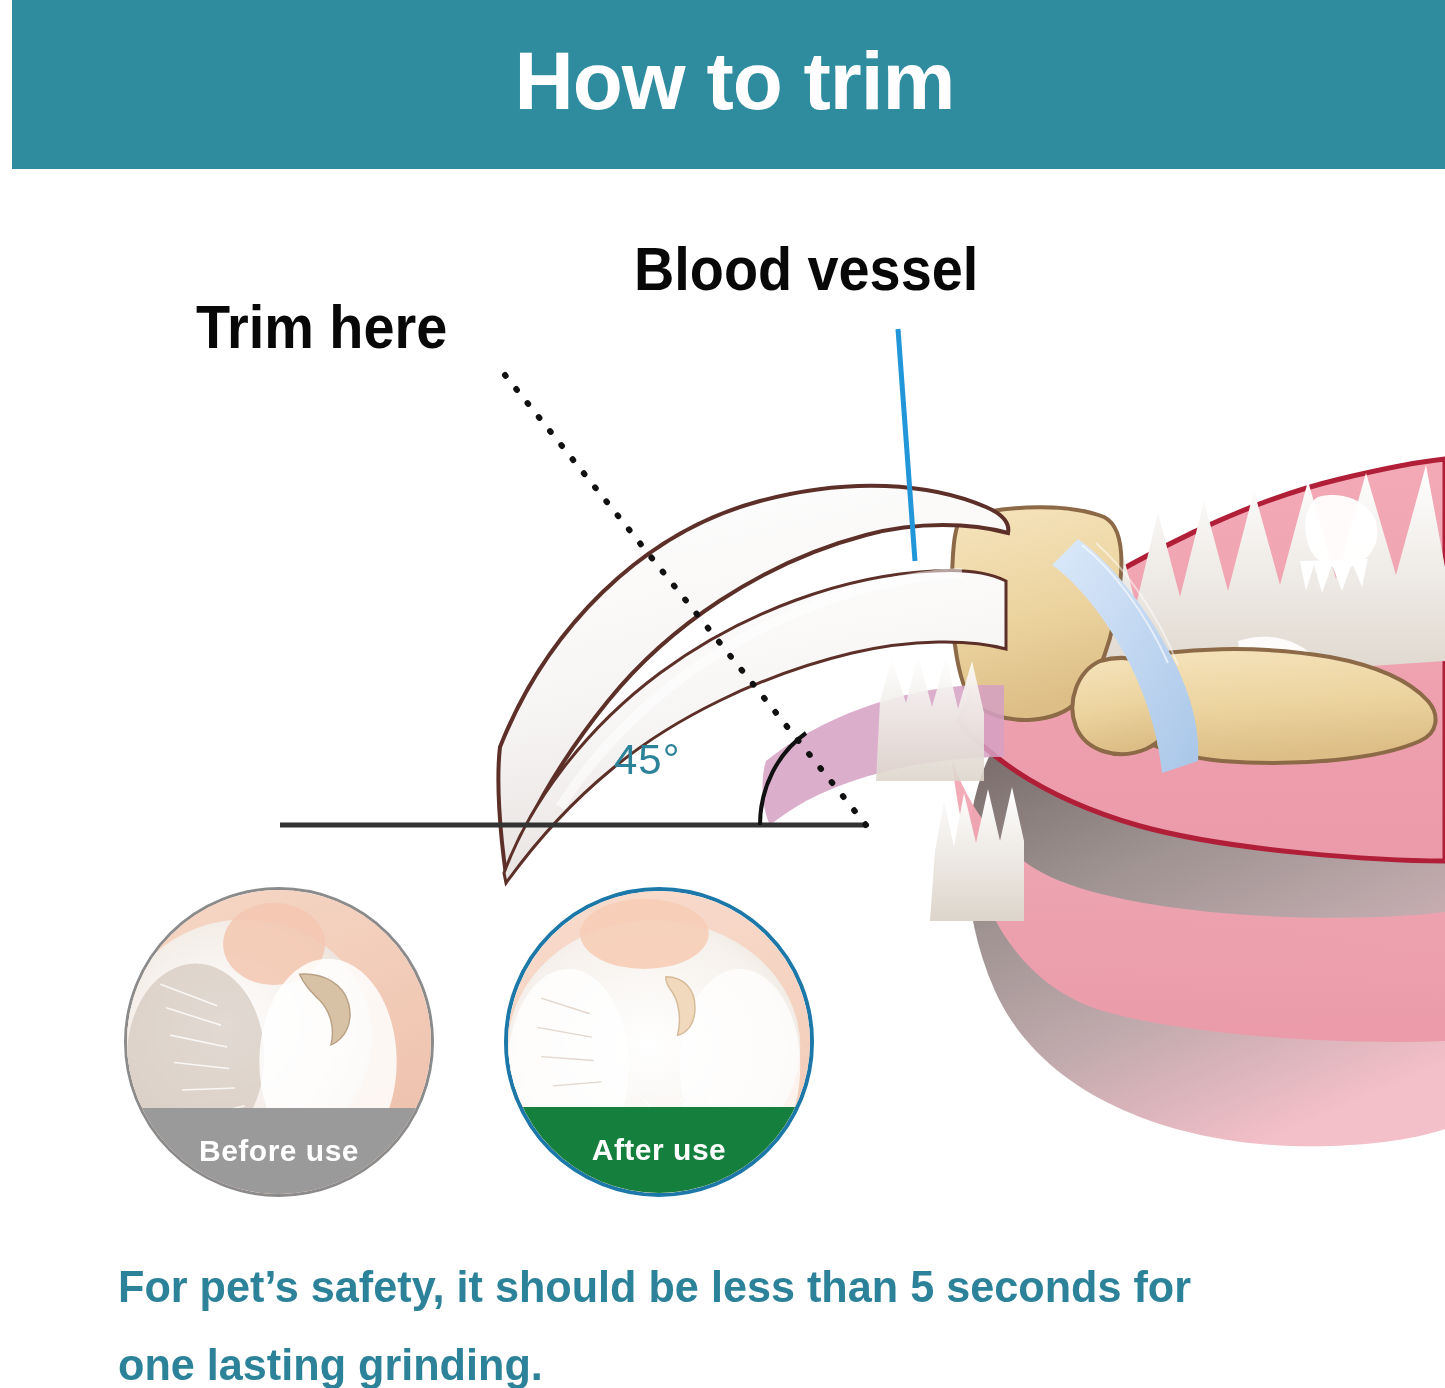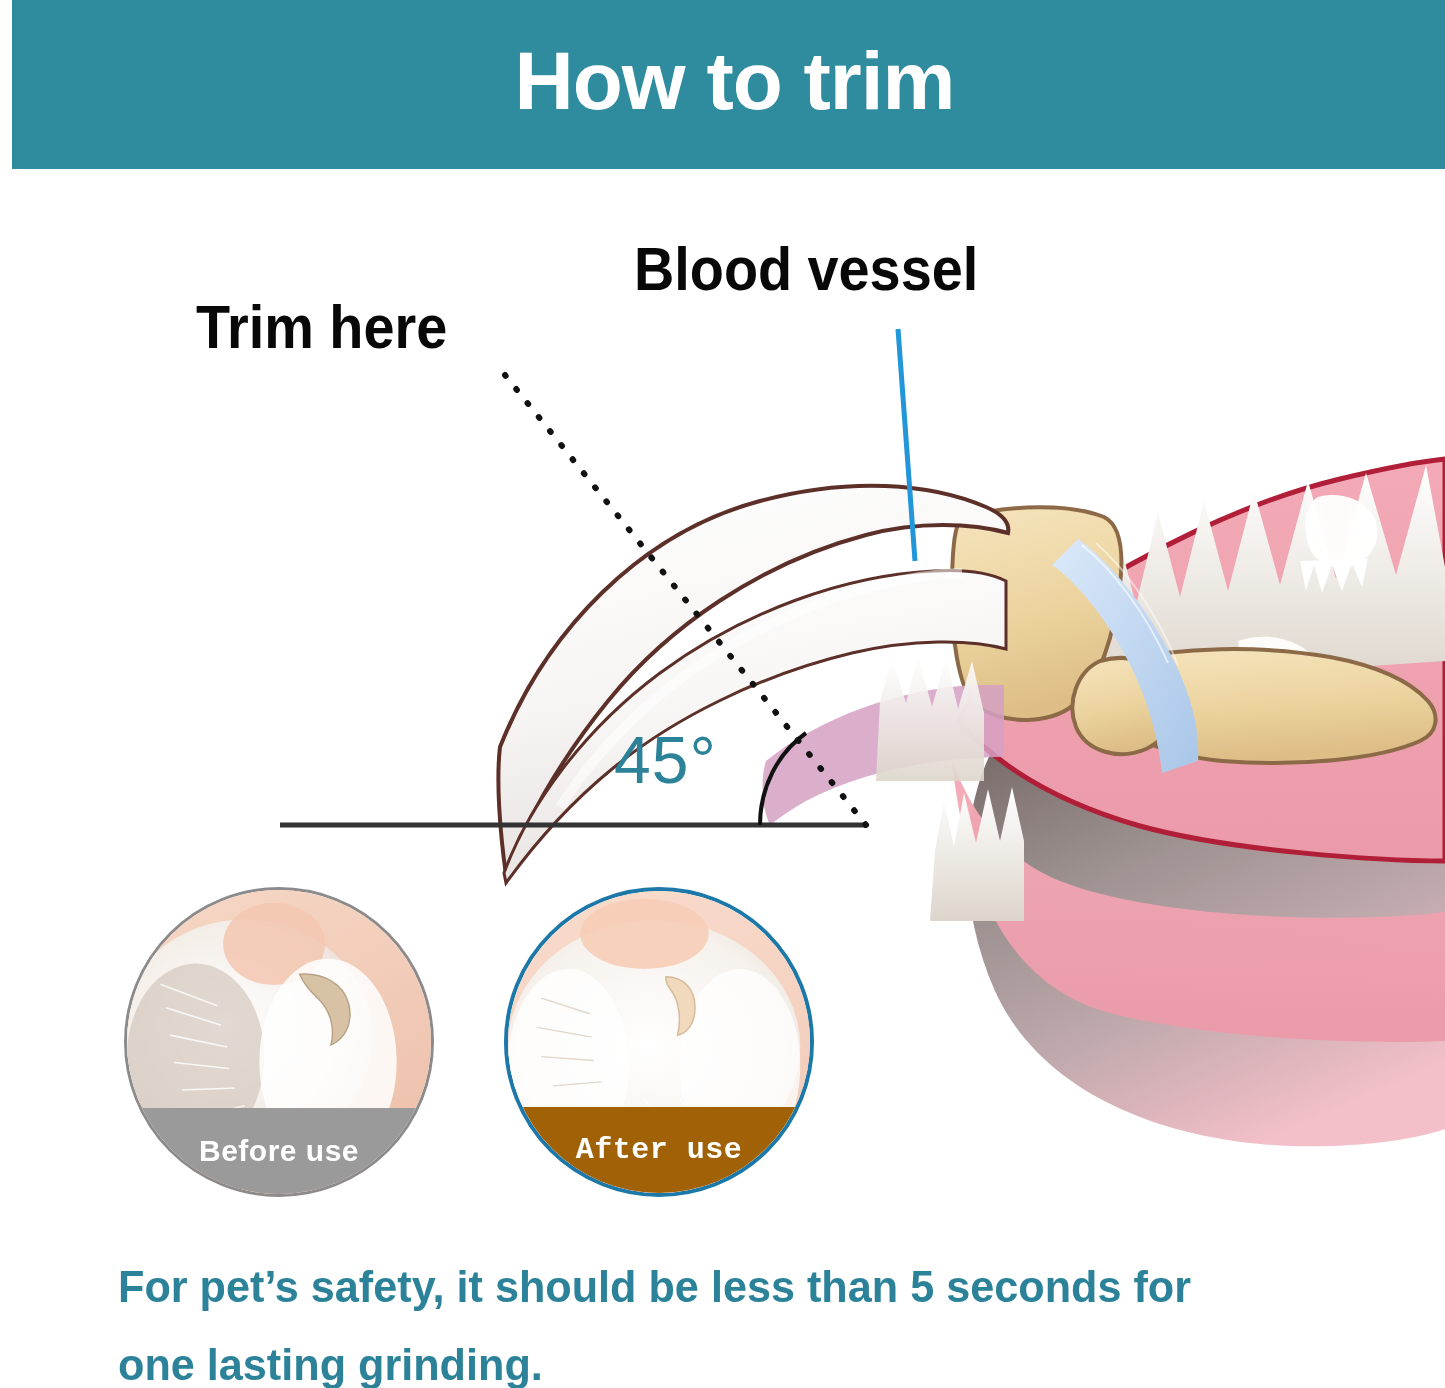--- a/index.html
+++ b/index.html
@@ -72,21 +72,21 @@
     width: 1445px;
     height: 1080px;
   }
 
   
   #angle-label {
     position: absolute;
     left: 614px;
     top: 724px;
     font-family: "Liberation Sans", sans-serif;
-    font-size: 66px;
+    font-size: 42px;
     line-height: 72px;
     color: #2c8399;
     white-space: nowrap;
     letter-spacing: 1px;
   }
 
   
   .compare-circle {
     position: absolute;
     border-radius: 50%;
@@ -123,21 +123,21 @@
     display: flex;
     align-items: center;
     justify-content: center;
     color: #ffffff;
     font-family: "Liberation Sans", sans-serif;
     font-weight: bold;
     font-size: 30px;
     letter-spacing: 0.5px;
   }
   #caption-before { background: #9a9a9a; }
-  #caption-after  { background: #a16207; font-family: Liberation Mono, monospace; }
+  #caption-after  { background: #15803d; }
 
   
   #bottom-note {
     position: absolute;
     left: 118px;
     top: 1248px;
     width: 1260px;
     color: #2c8399;
     font-family: "Liberation Sans", sans-serif;
     font-weight: bold;

